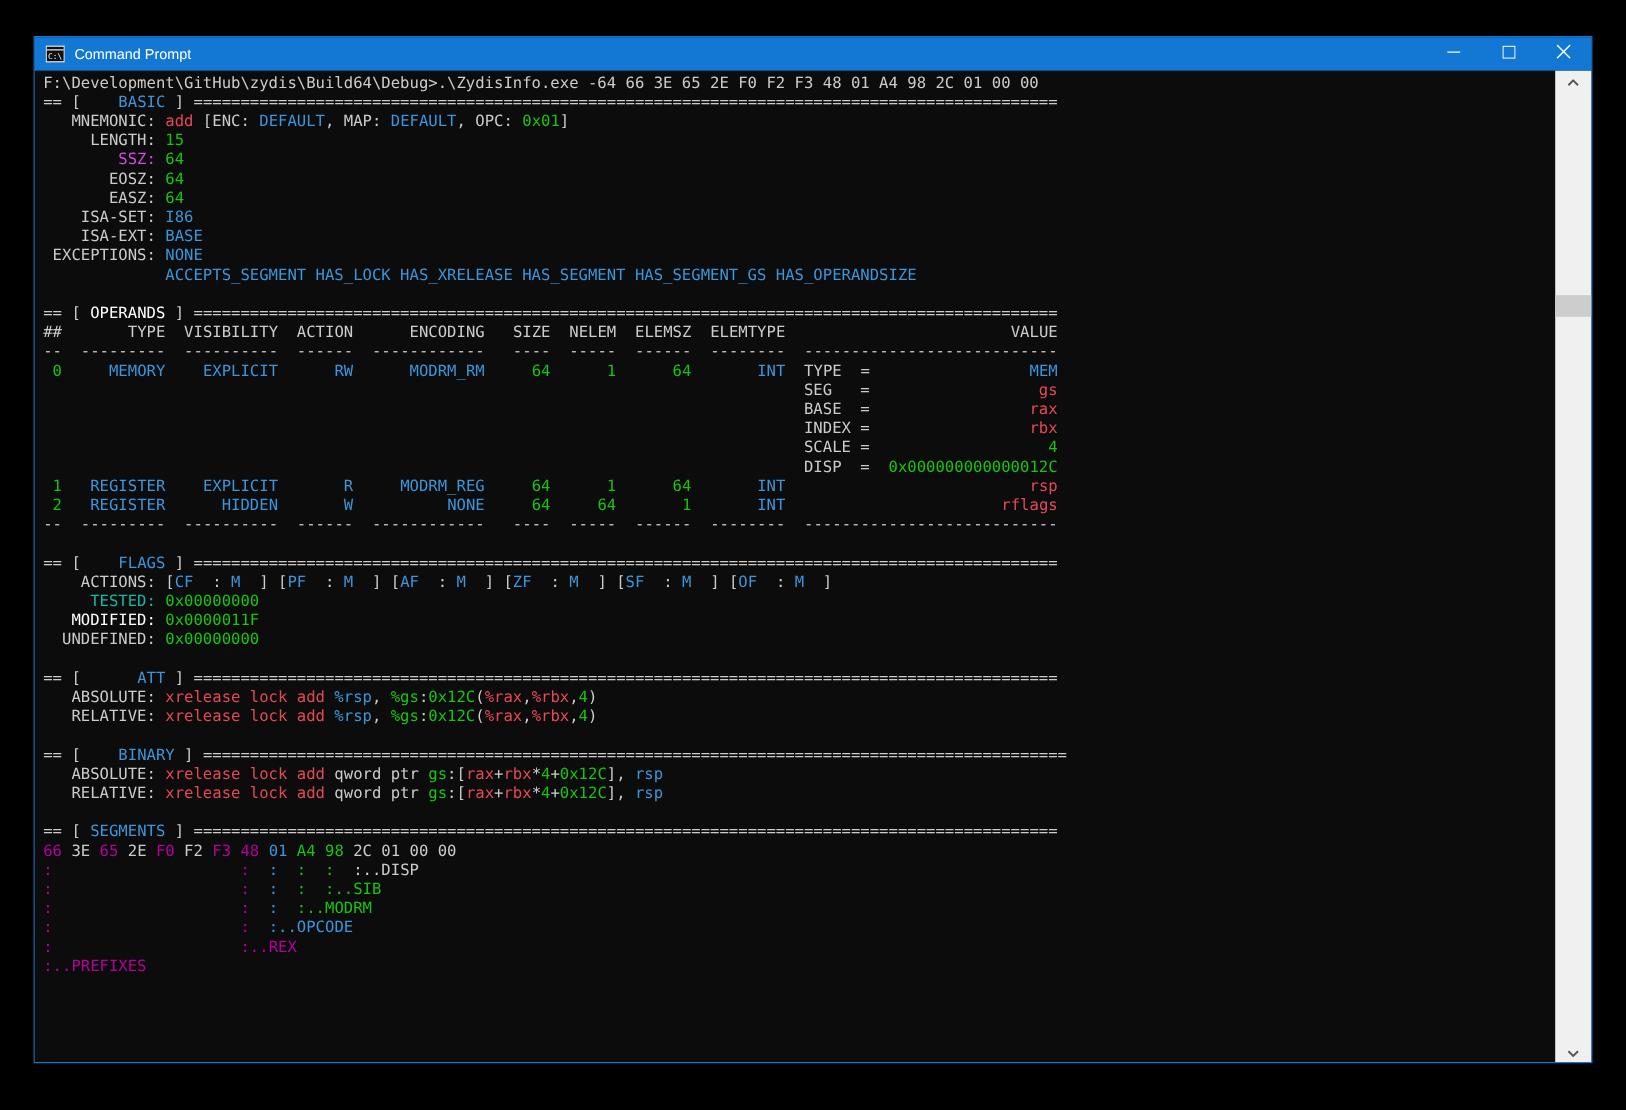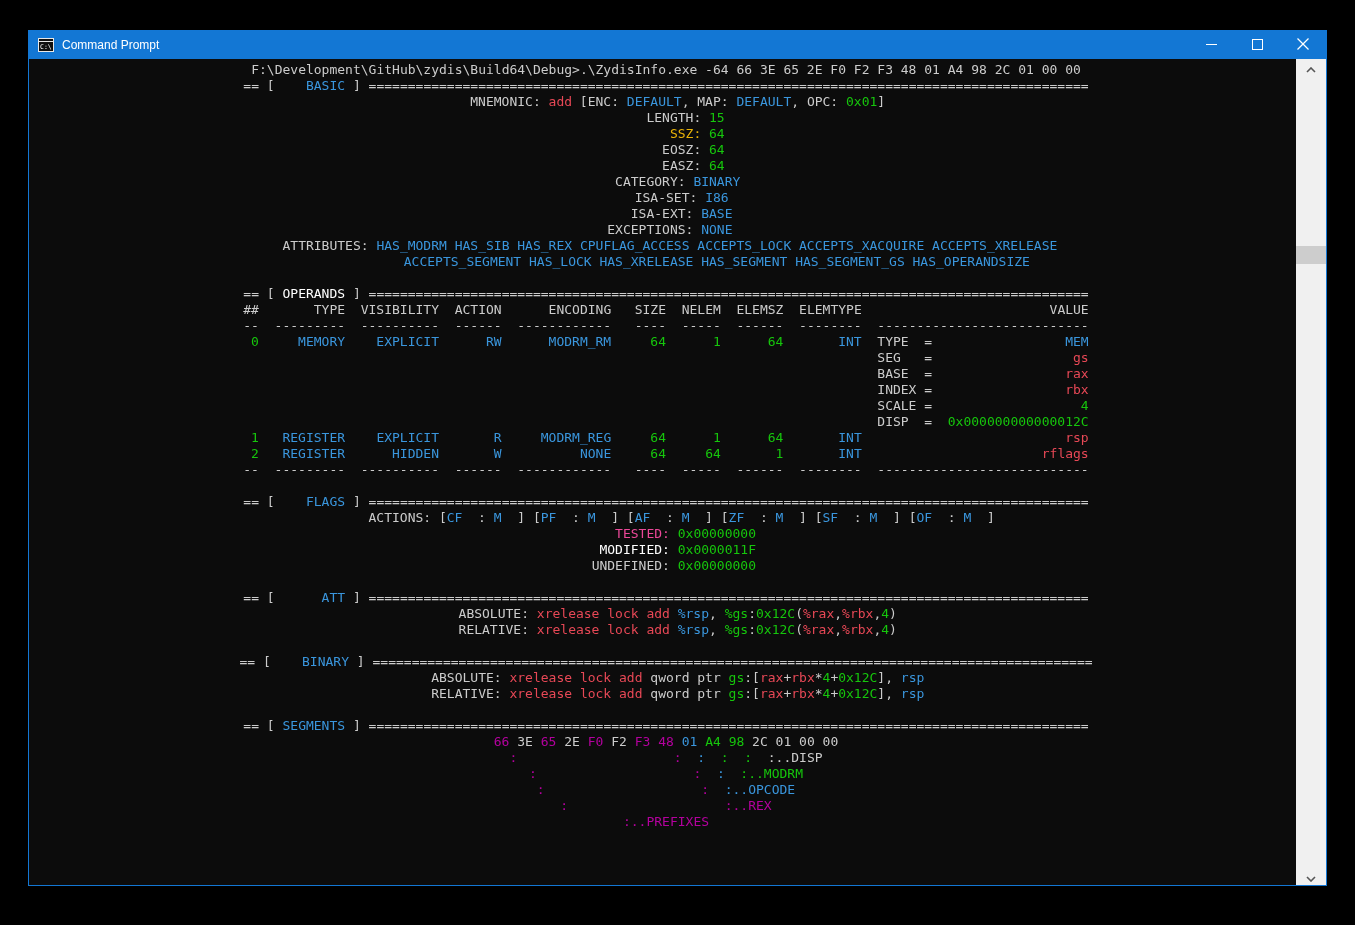--- a/index.html
+++ b/index.html
@@ -4,21 +4,21 @@
 <style>
   html,body{margin:0;padding:0;background:#000;}
   body{width:1355px;height:925px;overflow:hidden;position:relative;font-family:"Liberation Sans",sans-serif;}
   .window{position:absolute;left:28px;top:30px;width:1299px;height:856px;box-sizing:border-box;
           border:1px solid #1377d4;display:flex;flex-direction:column;background:#0c0c0c;}
   .titlebar{flex:0 0 28px;height:28px;background:#1377d4;display:flex;align-items:center;}
   .title-icon{margin-left:9px;width:16px;height:16px;flex:0 0 16px;}
   .title-text{color:#ffffff;font:12px "Liberation Sans",sans-serif;margin-left:8px;white-space:nowrap;}
   .controls{margin-left:auto;display:flex;height:100%;}
   .ctrl{width:46px;height:100%;display:flex;align-items:center;justify-content:center;}
-  .winbody{flex:1;display:flex;min-height:0;text-align:center;}
+  .winbody{flex:1;display:flex;min-height:0;}
   .console{flex:1;background:#0c0c0c;padding:3px 0 0 7px;overflow:hidden;}
   .line{height:16px;line-height:16px;white-space:pre;font:13px "DejaVu Sans Mono",monospace;color:#cccccc;}
   .scrollbar{flex:0 0 30px;width:30px;background:#f0f0f0;position:relative;}
   .sb-btn{position:absolute;left:0;right:0;height:17px;display:flex;align-items:center;justify-content:center;}
   .sb-up{top:0;}
   .sb-down{bottom:0;}
   .sb-thumb{position:absolute;left:0;right:0;top:187px;height:18px;background:#cdcdcd;}
   .cursor{display:inline-block;width:8px;height:3px;background:#c8c8c8;vertical-align:-1px;margin-left:1px;}
 </style>
 </head>
@@ -58,60 +58,59 @@
         </span>
       </div>
     </div>
   </div>
   <div class="winbody">
     <div class="console">
         <div class="line"><span style="color: rgb(204, 204, 204);">F:\Development\GitHub\zydis\Build64\Debug&gt;.\ZydisInfo.exe -64 66 3E 65 2E F0 F2 F3 48 01 A4 98 2C 01 00 00</span></div>
         <div class="line"><span style="color: rgb(204, 204, 204);">== [ </span><span style="color: rgb(58, 150, 221);">   BASIC</span><span style="color: rgb(204, 204, 204);"> ] </span><span style="color: rgb(204, 204, 204);">============================================================================================</span></div>
         <div class="line"><span style="color: rgb(204, 204, 204);">   MNEMONIC: </span><span style="color: rgb(231, 72, 86);">add</span><span style="color: rgb(204, 204, 204);"> [ENC: </span><span style="color: rgb(58, 150, 221);">DEFAULT</span><span style="color: rgb(204, 204, 204);">, MAP: </span><span style="color: rgb(58, 150, 221);">DEFAULT</span><span style="color: rgb(204, 204, 204);">, OPC: </span><span style="color: rgb(22, 198, 12);">0x01</span><span style="color: rgb(204, 204, 204);">]</span></div>
         <div class="line"><span style="color: rgb(204, 204, 204);">     LENGTH: </span><span style="color: rgb(22, 198, 12);">15</span></div>
-        <div class="line"><span style="color: #eab308;">        SSZ: </span><span style="color: rgb(22, 198, 12);">64</span></div>
+        <div class="line"><span style="color: #d946ef;">        SSZ: </span><span style="color: rgb(22, 198, 12);">64</span></div>
         <div class="line"><span style="color: rgb(204, 204, 204);">       EOSZ: </span><span style="color: rgb(22, 198, 12);">64</span></div>
         <div class="line"><span style="color: rgb(204, 204, 204);">       EASZ: </span><span style="color: rgb(22, 198, 12);">64</span></div>
-        <div class="line"><span style="color: rgb(204, 204, 204);">   CATEGORY: </span><span style="color: rgb(58, 150, 221);">BINARY</span></div>
         <div class="line"><span style="color: rgb(204, 204, 204);">    ISA-SET: </span><span style="color: rgb(58, 150, 221);">I86</span></div>
         <div class="line"><span style="color: rgb(204, 204, 204);">    ISA-EXT: </span><span style="color: rgb(58, 150, 221);">BASE</span></div>
         <div class="line"><span style="color: rgb(204, 204, 204);"> EXCEPTIONS: </span><span style="color: rgb(58, 150, 221);">NONE</span></div>
-        <div class="line"><span style="color: rgb(204, 204, 204);"> ATTRIBUTES: </span><span style="color: rgb(58, 150, 221);">HAS_MODRM HAS_SIB HAS_REX CPUFLAG_ACCESS ACCEPTS_LOCK ACCEPTS_XACQUIRE ACCEPTS_XRELEASE</span></div>
         <div class="line"><span>             </span><span style="color: rgb(58, 150, 221);">ACCEPTS_SEGMENT HAS_LOCK HAS_XRELEASE HAS_SEGMENT HAS_SEGMENT_GS HAS_OPERANDSIZE</span></div>
         <div class="line"></div>
         <div class="line"><span style="color: rgb(204, 204, 204);">== [ </span><span style="color: #ffffff;">OPERANDS</span><span style="color: rgb(204, 204, 204);"> ] </span><span style="color: rgb(204, 204, 204);">============================================================================================</span></div>
         <div class="line"><span style="color: rgb(204, 204, 204);">##</span><span>       </span><span style="color: rgb(204, 204, 204);">TYPE</span><span>  </span><span style="color: rgb(204, 204, 204);">VISIBILITY</span><span>  </span><span style="color: rgb(204, 204, 204);">ACTION</span><span>      </span><span style="color: rgb(204, 204, 204);">ENCODING</span><span>   </span><span style="color: rgb(204, 204, 204);">SIZE</span><span>  </span><span style="color: rgb(204, 204, 204);">NELEM</span><span>  </span><span style="color: rgb(204, 204, 204);">ELEMSZ</span><span>  </span><span style="color: rgb(204, 204, 204);">ELEMTYPE</span><span>                        </span><span style="color: rgb(204, 204, 204);">VALUE</span></div>
         <div class="line"><span style="color: rgb(204, 204, 204);">--</span><span>  </span><span style="color: rgb(204, 204, 204);">---------</span><span>  </span><span style="color: rgb(204, 204, 204);">----------</span><span>  </span><span style="color: rgb(204, 204, 204);">------</span><span>  </span><span style="color: rgb(204, 204, 204);">------------</span><span>   </span><span style="color: rgb(204, 204, 204);">----</span><span>  </span><span style="color: rgb(204, 204, 204);">-----</span><span>  </span><span style="color: rgb(204, 204, 204);">------</span><span>  </span><span style="color: rgb(204, 204, 204);">--------</span><span>  </span><span style="color: rgb(204, 204, 204);">---------------------------</span></div>
         <div class="line"><span style="color: rgb(22, 198, 12);"> 0</span><span>     </span><span style="color: rgb(58, 150, 221);">MEMORY</span><span>    </span><span style="color: rgb(58, 150, 221);">EXPLICIT</span><span>      </span><span style="color: rgb(58, 150, 221);">RW</span><span>      </span><span style="color: rgb(58, 150, 221);">MODRM_RM</span><span>     </span><span style="color: rgb(22, 198, 12);">64</span><span>      </span><span style="color: rgb(22, 198, 12);">1</span><span>      </span><span style="color: rgb(22, 198, 12);">64</span><span>       </span><span style="color: rgb(58, 150, 221);">INT</span><span>  </span><span style="color: rgb(204, 204, 204);">TYPE  =</span><span>                 </span><span style="color: rgb(58, 150, 221);">MEM</span></div>
         <div class="line"><span>                                                                                 </span><span style="color: rgb(204, 204, 204);">SEG   =</span><span>                  </span><span style="color: rgb(231, 72, 86);">gs</span></div>
         <div class="line"><span>                                                                                 </span><span style="color: rgb(204, 204, 204);">BASE  =</span><span>                 </span><span style="color: rgb(231, 72, 86);">rax</span></div>
         <div class="line"><span>                                                                                 </span><span style="color: rgb(204, 204, 204);">INDEX =</span><span>                 </span><span style="color: rgb(231, 72, 86);">rbx</span></div>
         <div class="line"><span>                                                                                 </span><span style="color: rgb(204, 204, 204);">SCALE =</span><span>                   </span><span style="color: rgb(22, 198, 12);">4</span></div>
         <div class="line"><span>                                                                                 </span><span style="color: rgb(204, 204, 204);">DISP  =</span><span>  </span><span style="color: rgb(22, 198, 12);">0x000000000000012C</span></div>
         <div class="line"><span style="color: rgb(22, 198, 12);"> 1</span><span>   </span><span style="color: rgb(58, 150, 221);">REGISTER</span><span>    </span><span style="color: rgb(58, 150, 221);">EXPLICIT</span><span>       </span><span style="color: rgb(58, 150, 221);">R</span><span>     </span><span style="color: rgb(58, 150, 221);">MODRM_REG</span><span>     </span><span style="color: rgb(22, 198, 12);">64</span><span>      </span><span style="color: rgb(22, 198, 12);">1</span><span>      </span><span style="color: rgb(22, 198, 12);">64</span><span>       </span><span style="color: rgb(58, 150, 221);">INT</span><span>                          </span><span style="color: rgb(231, 72, 86);">rsp</span></div>
         <div class="line"><span style="color: rgb(22, 198, 12);"> 2</span><span>   </span><span style="color: rgb(58, 150, 221);">REGISTER</span><span>      </span><span style="color: rgb(58, 150, 221);">HIDDEN</span><span>       </span><span style="color: rgb(58, 150, 221);">W</span><span>          </span><span style="color: rgb(58, 150, 221);">NONE</span><span>     </span><span style="color: rgb(22, 198, 12);">64</span><span>     </span><span style="color: rgb(22, 198, 12);">64</span><span>       </span><span style="color: rgb(22, 198, 12);">1</span><span>       </span><span style="color: rgb(58, 150, 221);">INT</span><span>                       </span><span style="color: rgb(231, 72, 86);">rflags</span></div>
         <div class="line"><span style="color: rgb(204, 204, 204);">--</span><span>  </span><span style="color: rgb(204, 204, 204);">---------</span><span>  </span><span style="color: rgb(204, 204, 204);">----------</span><span>  </span><span style="color: rgb(204, 204, 204);">------</span><span>  </span><span style="color: rgb(204, 204, 204);">------------</span><span>   </span><span style="color: rgb(204, 204, 204);">----</span><span>  </span><span style="color: rgb(204, 204, 204);">-----</span><span>  </span><span style="color: rgb(204, 204, 204);">------</span><span>  </span><span style="color: rgb(204, 204, 204);">--------</span><span>  </span><span style="color: rgb(204, 204, 204);">---------------------------</span></div>
         <div class="line"></div>
         <div class="line"><span style="color: rgb(204, 204, 204);">== [ </span><span style="color: rgb(58, 150, 221);">   FLAGS</span><span style="color: rgb(204, 204, 204);"> ] </span><span style="color: rgb(204, 204, 204);">============================================================================================</span></div>
         <div class="line"><span style="color: rgb(204, 204, 204);">    ACTIONS: </span><span style="color: rgb(204, 204, 204);">[</span><span style="color: rgb(58, 150, 221);">CF</span><span style="color: rgb(204, 204, 204);">  : </span><span style="color: rgb(58, 150, 221);">M</span><span style="color: rgb(204, 204, 204);">  ] [</span><span style="color: rgb(58, 150, 221);">PF</span><span style="color: rgb(204, 204, 204);">  : </span><span style="color: rgb(58, 150, 221);">M</span><span style="color: rgb(204, 204, 204);">  ] [</span><span style="color: rgb(58, 150, 221);">AF</span><span style="color: rgb(204, 204, 204);">  : </span><span style="color: rgb(58, 150, 221);">M</span><span style="color: rgb(204, 204, 204);">  ] [</span><span style="color: rgb(58, 150, 221);">ZF</span><span style="color: rgb(204, 204, 204);">  : </span><span style="color: rgb(58, 150, 221);">M</span><span style="color: rgb(204, 204, 204);">  ] [</span><span style="color: rgb(58, 150, 221);">SF</span><span style="color: rgb(204, 204, 204);">  : </span><span style="color: rgb(58, 150, 221);">M</span><span style="color: rgb(204, 204, 204);">  ] [</span><span style="color: rgb(58, 150, 221);">OF</span><span style="color: rgb(204, 204, 204);">  : </span><span style="color: rgb(58, 150, 221);">M</span><span style="color: rgb(204, 204, 204);">  ]</span></div>
-        <div class="line"><span style="color: #ec4899;">     TESTED: </span><span style="color: rgb(22, 198, 12);">0x00000000</span></div>
+        <div class="line"><span style="color: #14b8a6;">     TESTED: </span><span style="color: rgb(22, 198, 12);">0x00000000</span></div>
         <div class="line"><span style="color: #ffffff;">   MODIFIED: </span><span style="color: rgb(22, 198, 12);">0x0000011F</span></div>
         <div class="line"><span style="color: rgb(204, 204, 204);">  UNDEFINED: </span><span style="color: rgb(22, 198, 12);">0x00000000</span></div>
         <div class="line"></div>
         <div class="line"><span style="color: rgb(204, 204, 204);">== [ </span><span style="color: rgb(58, 150, 221);">     ATT</span><span style="color: rgb(204, 204, 204);"> ] </span><span style="color: rgb(204, 204, 204);">============================================================================================</span></div>
         <div class="line"><span style="color: rgb(204, 204, 204);">   ABSOLUTE: </span><span style="color: rgb(231, 72, 86);">xrelease lock add </span><span style="color: rgb(58, 150, 221);">%rsp</span><span style="color: rgb(204, 204, 204);">, </span><span style="color: rgb(22, 198, 12);">%gs</span><span style="color: rgb(204, 204, 204);">:</span><span style="color: rgb(22, 198, 12);">0x12C</span><span style="color: rgb(204, 204, 204);">(</span><span style="color: rgb(231, 72, 86);">%rax</span><span style="color: rgb(204, 204, 204);">,</span><span style="color: rgb(231, 72, 86);">%rbx</span><span style="color: rgb(204, 204, 204);">,</span><span style="color: rgb(22, 198, 12);">4</span><span style="color: rgb(204, 204, 204);">)</span></div>
         <div class="line"><span style="color: rgb(204, 204, 204);">   RELATIVE: </span><span style="color: rgb(231, 72, 86);">xrelease lock add </span><span style="color: rgb(58, 150, 221);">%rsp</span><span style="color: rgb(204, 204, 204);">, </span><span style="color: rgb(22, 198, 12);">%gs</span><span style="color: rgb(204, 204, 204);">:</span><span style="color: rgb(22, 198, 12);">0x12C</span><span style="color: rgb(204, 204, 204);">(</span><span style="color: rgb(231, 72, 86);">%rax</span><span style="color: rgb(204, 204, 204);">,</span><span style="color: rgb(231, 72, 86);">%rbx</span><span style="color: rgb(204, 204, 204);">,</span><span style="color: rgb(22, 198, 12);">4</span><span style="color: rgb(204, 204, 204);">)</span></div>
         <div class="line"></div>
         <div class="line"><span style="color: rgb(204, 204, 204);">== [ </span><span style="color: rgb(58, 150, 221);">   BINARY</span><span style="color: rgb(204, 204, 204);"> ] </span><span style="color: rgb(204, 204, 204);">============================================================================================</span></div>
         <div class="line"><span style="color: rgb(204, 204, 204);">   ABSOLUTE: </span><span style="color: rgb(231, 72, 86);">xrelease lock add </span><span style="color: rgb(204, 204, 204);">qword ptr </span><span style="color: rgb(22, 198, 12);">gs</span><span style="color: rgb(204, 204, 204);">:[</span><span style="color: rgb(231, 72, 86);">rax</span><span style="color: rgb(204, 204, 204);">+</span><span style="color: rgb(231, 72, 86);">rbx</span><span style="color: rgb(204, 204, 204);">*</span><span style="color: rgb(22, 198, 12);">4</span><span style="color: rgb(204, 204, 204);">+</span><span style="color: rgb(22, 198, 12);">0x12C</span><span style="color: rgb(204, 204, 204);">], </span><span style="color: rgb(58, 150, 221);">rsp</span></div>
         <div class="line"><span style="color: rgb(204, 204, 204);">   RELATIVE: </span><span style="color: rgb(231, 72, 86);">xrelease lock add </span><span style="color: rgb(204, 204, 204);">qword ptr </span><span style="color: rgb(22, 198, 12);">gs</span><span style="color: rgb(204, 204, 204);">:[</span><span style="color: rgb(231, 72, 86);">rax</span><span style="color: rgb(204, 204, 204);">+</span><span style="color: rgb(231, 72, 86);">rbx</span><span style="color: rgb(204, 204, 204);">*</span><span style="color: rgb(22, 198, 12);">4</span><span style="color: rgb(204, 204, 204);">+</span><span style="color: rgb(22, 198, 12);">0x12C</span><span style="color: rgb(204, 204, 204);">], </span><span style="color: rgb(58, 150, 221);">rsp</span></div>
         <div class="line"></div>
         <div class="line"><span style="color: rgb(204, 204, 204);">== [ </span><span style="color: rgb(58, 150, 221);">SEGMENTS</span><span style="color: rgb(204, 204, 204);"> ] </span><span style="color: rgb(204, 204, 204);">============================================================================================</span></div>
         <div class="line"><span style="color: rgb(180, 0, 158);">66</span><span> </span><span style="color: rgb(204, 204, 204);">3E</span><span> </span><span style="color: rgb(180, 0, 158);">65</span><span> </span><span style="color: rgb(204, 204, 204);">2E</span><span> </span><span style="color: rgb(180, 0, 158);">F0</span><span> </span><span style="color: rgb(204, 204, 204);">F2</span><span> </span><span style="color: rgb(180, 0, 158);">F3</span><span> </span><span style="color: rgb(180, 0, 158);">48</span><span> </span><span style="color: rgb(58, 150, 221);">01</span><span> </span><span style="color: rgb(22, 198, 12);">A4</span><span> </span><span style="color: rgb(22, 198, 12);">98</span><span> </span><span style="color: rgb(204, 204, 204);">2C 01 00 00</span></div>
         <div class="line"><span style="color: rgb(180, 0, 158);">:</span><span>                    </span><span style="color: rgb(180, 0, 158);">:</span><span>  </span><span style="color: rgb(58, 150, 221);">:</span><span>  </span><span style="color: rgb(22, 198, 12);">:</span><span>  </span><span style="color: rgb(22, 198, 12);">:</span><span>  </span><span style="color: rgb(204, 204, 204);">:..DISP</span></div>
+        <div class="line"><span style="color: rgb(180, 0, 158);">:</span><span>                    </span><span style="color: rgb(180, 0, 158);">:</span><span>  </span><span style="color: rgb(58, 150, 221);">:</span><span>  </span><span style="color: rgb(22, 198, 12);">:</span><span>  </span><span style="color: rgb(22, 198, 12);">:..SIB</span></div>
         <div class="line"><span style="color: rgb(180, 0, 158);">:</span><span>                    </span><span style="color: rgb(180, 0, 158);">:</span><span>  </span><span style="color: rgb(58, 150, 221);">:</span><span>  </span><span style="color: rgb(22, 198, 12);">:..MODRM</span></div>
         <div class="line"><span style="color: rgb(180, 0, 158);">:</span><span>                    </span><span style="color: rgb(180, 0, 158);">:</span><span>  </span><span style="color: rgb(58, 150, 221);">:..OPCODE</span></div>
         <div class="line"><span style="color: rgb(180, 0, 158);">:</span><span>                    </span><span style="color: rgb(180, 0, 158);">:..REX</span></div>
         <div class="line"><span style="color: rgb(180, 0, 158);">:..PREFIXES</span></div>
         <div class="line"></div>
       </div>
     <div class="scrollbar">
       <div class="sb-btn sb-up">
         <span>
           <svg width="10" height="6" viewBox="0 0 10 6">

